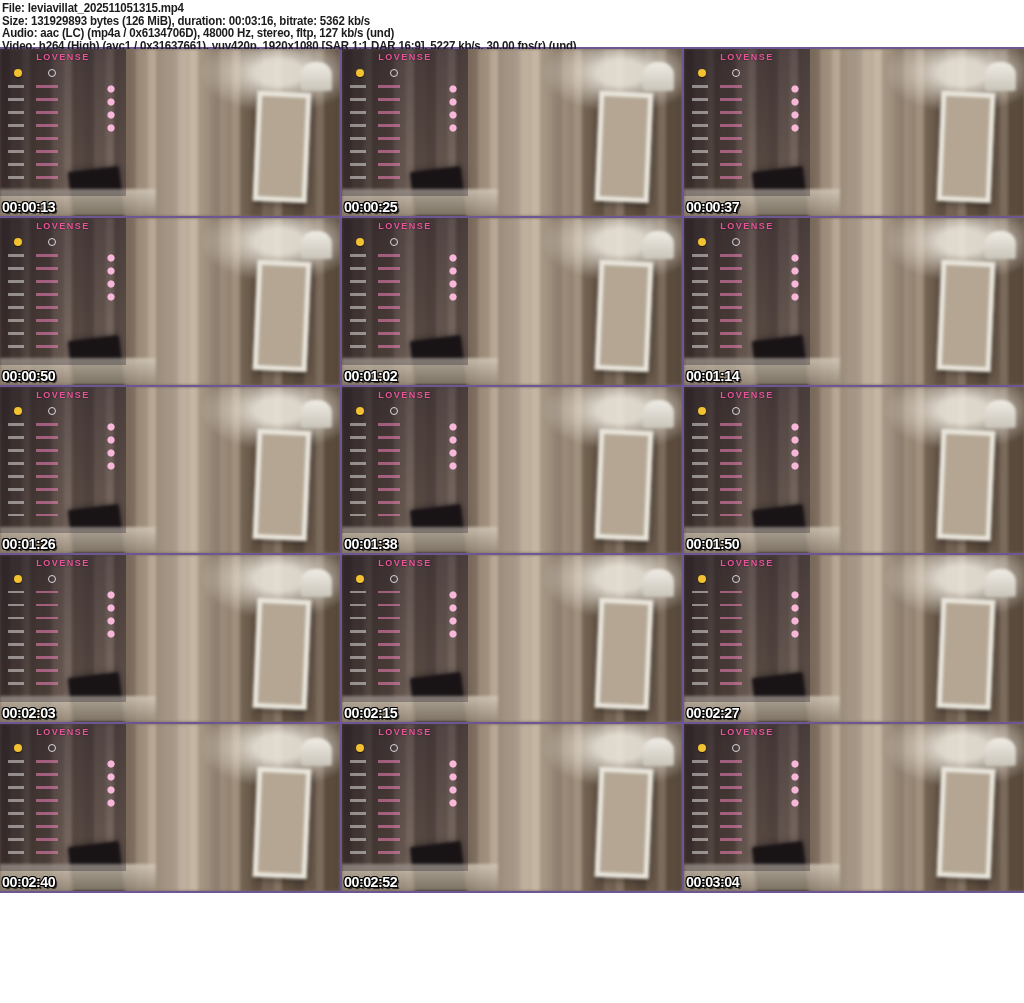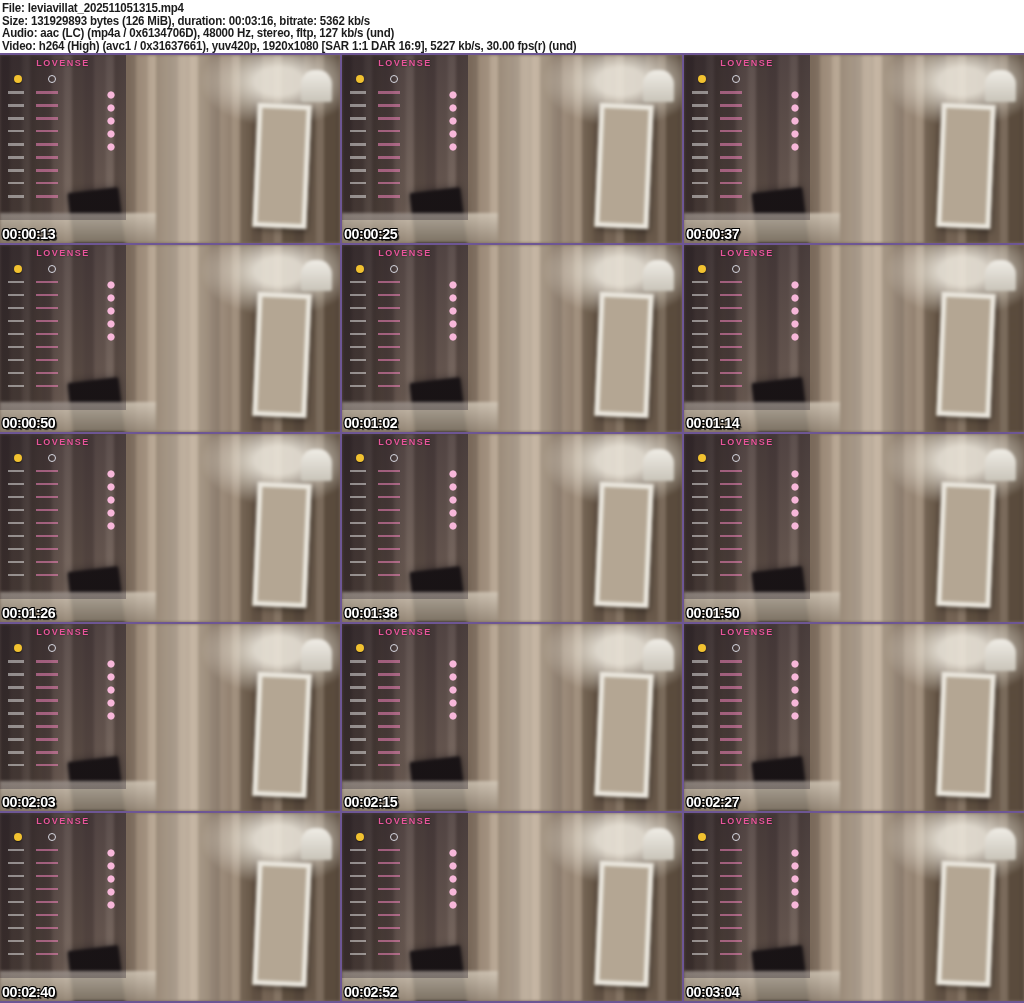--- a/index.html
+++ b/index.html
@@ -1,29 +1,29 @@
 <!DOCTYPE html>
 <html><head>
 <meta charset="utf-8">
 <style>
   * { margin:0; padding:0; box-sizing:border-box; }
   html,body { width:1024px; background:#fff; font-family:"Liberation Sans", sans-serif; }
   .sheet { width:1024px; height:1003px; overflow:hidden; background:#fff; }
 
   
-  .meta { height:53px; background:#ffffff; padding:2px 0 0 2px; }
+  .meta { height:47px; background:#ffffff; padding:2px 0 0 2px; }
   .meta-line {
     font-size:12px; font-weight:bold; color:#1c1c1c; line-height:12.7px;
     white-space:nowrap; letter-spacing:-0.2px;
     transform:scaleX(.96); transform-origin:left center;
   }
 
   
   .grid {
-    width:1024px; height:950px;
+    width:1024px; height:846px;
     display:grid; grid-template-columns:repeat(3,1fr); grid-template-rows:repeat(5,1fr);
     gap:2px; padding:2px 0; background:#6d5694;
   }
   .thumb { position:relative; overflow:hidden; background:#7b6a5a; }
 
   
   .scene { position:absolute; inset:0; filter:blur(1.5px) saturate(.92); }
   .scene .curtains {
     position:absolute; inset:0;
     background:

